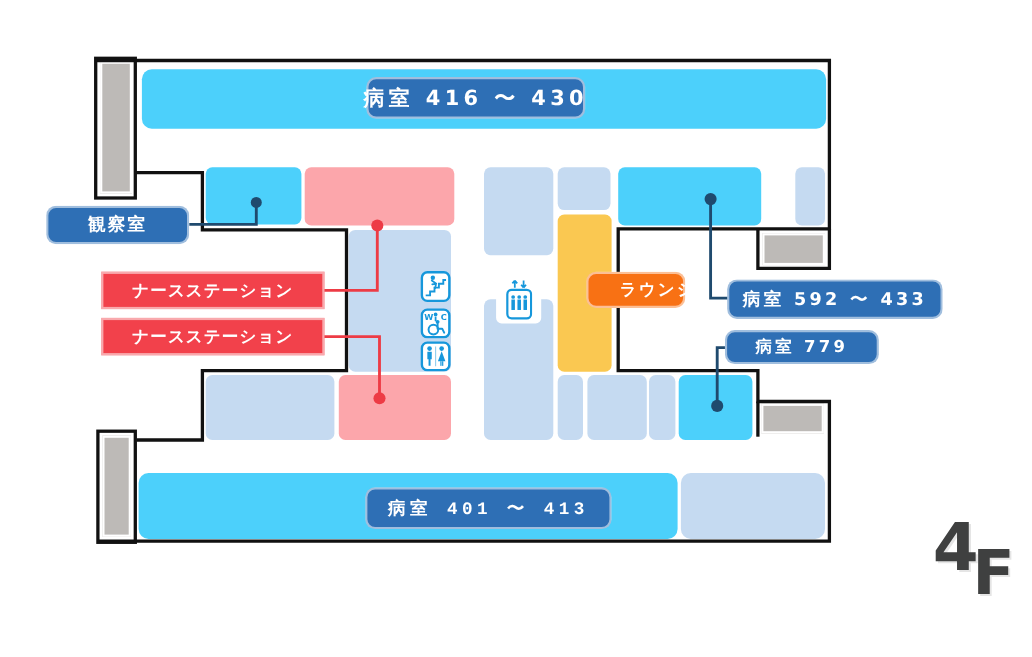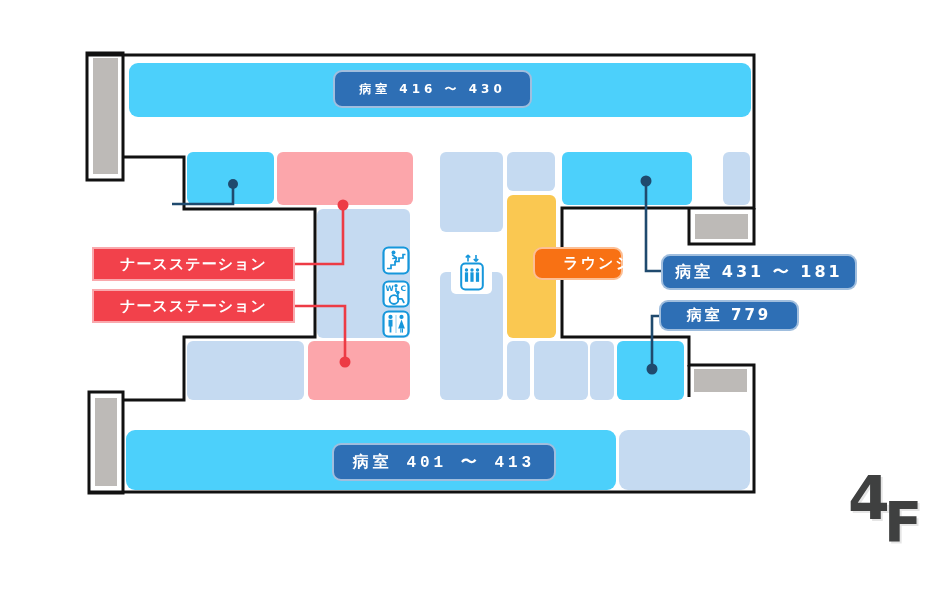--- a/index.html
+++ b/index.html
@@ -82,30 +82,31 @@
     <g fill="none" stroke="#ED3B45" stroke-width="2.6">
       <path d="M294 264 H343 V206"></path>
       <path d="M294 306 H345 V361"></path>
     </g>
     <g fill="#ED3B45" stroke="none">
       <circle cx="343" cy="205" r="5.5"></circle>
       <circle cx="345" cy="362" r="5.5"></circle>
     </g>
   </svg>
 
-  <div class="tag blue" style="left:333px;top:70px;width:199px;height:38px;font-size:12px;letter-spacing:4px;">病室 416 〜 430</div>
+  <div class="tag blue" style="left:333px;top:70px;width:199px;height:38px;font-size:19px;letter-spacing:4px;">病室 416 〜 430</div>
 
+  <div class="tag blue" style="left:42px;top:187px;width:130px;height:35px;font-size:16px;letter-spacing:2px;">観察室</div>
 
   <div class="tag red" style="left:92px;top:247px;width:203px;height:34px;font-size:15px;letter-spacing:1px;">ナースステーション</div>
 
   <div class="tag red" style="left:92px;top:289px;width:203px;height:34px;font-size:15px;letter-spacing:1px;">ナースステーション</div>
 
   <div class="tag orange" style="left:533px;top:247px;width:90px;height:33px;font-size:15px;letter-spacing:2px;padding-left:40px;">ラウンジ</div>
 
-  <div class="tag blue" style="left:661px;top:254px;width:196px;height:36px;font-size:16px;letter-spacing:3px;">病室 431 〜 181</div>
+  <div class="tag blue" style="left:661px;top:254px;width:196px;height:36px;font-size:16px;letter-spacing:3px;">病室 592 〜 433</div>
 
   <div class="tag blue" style="left:659px;top:300px;width:140px;height:31px;font-size:15px;letter-spacing:3px;">病室 779</div>
 
   <div class="tag blue" style="left:332px;top:443px;width:224px;height:38px;font-size:16px;letter-spacing:4px;font-family:Liberation Mono, monospace;">病室 401 〜 413</div>
 
   <div class="picto" style="left:382px;top:246px;width:28px;height:29px;">
     <svg width="28" height="29" viewBox="0 0 28 29">
       <rect x="1.5" y="1.5" width="25" height="26" rx="5" fill="#fff" stroke="#1697DB" stroke-width="2.2"></rect>
       <path d="M5 22.5 h4 v-3.5 h4 v-3.5 h4 v-3.5 h4 v-3.5 h2.5" fill="none" stroke="#1697DB" stroke-width="1.7"></path>
       <circle cx="11.5" cy="6.5" r="2" fill="#1697DB"></circle>

